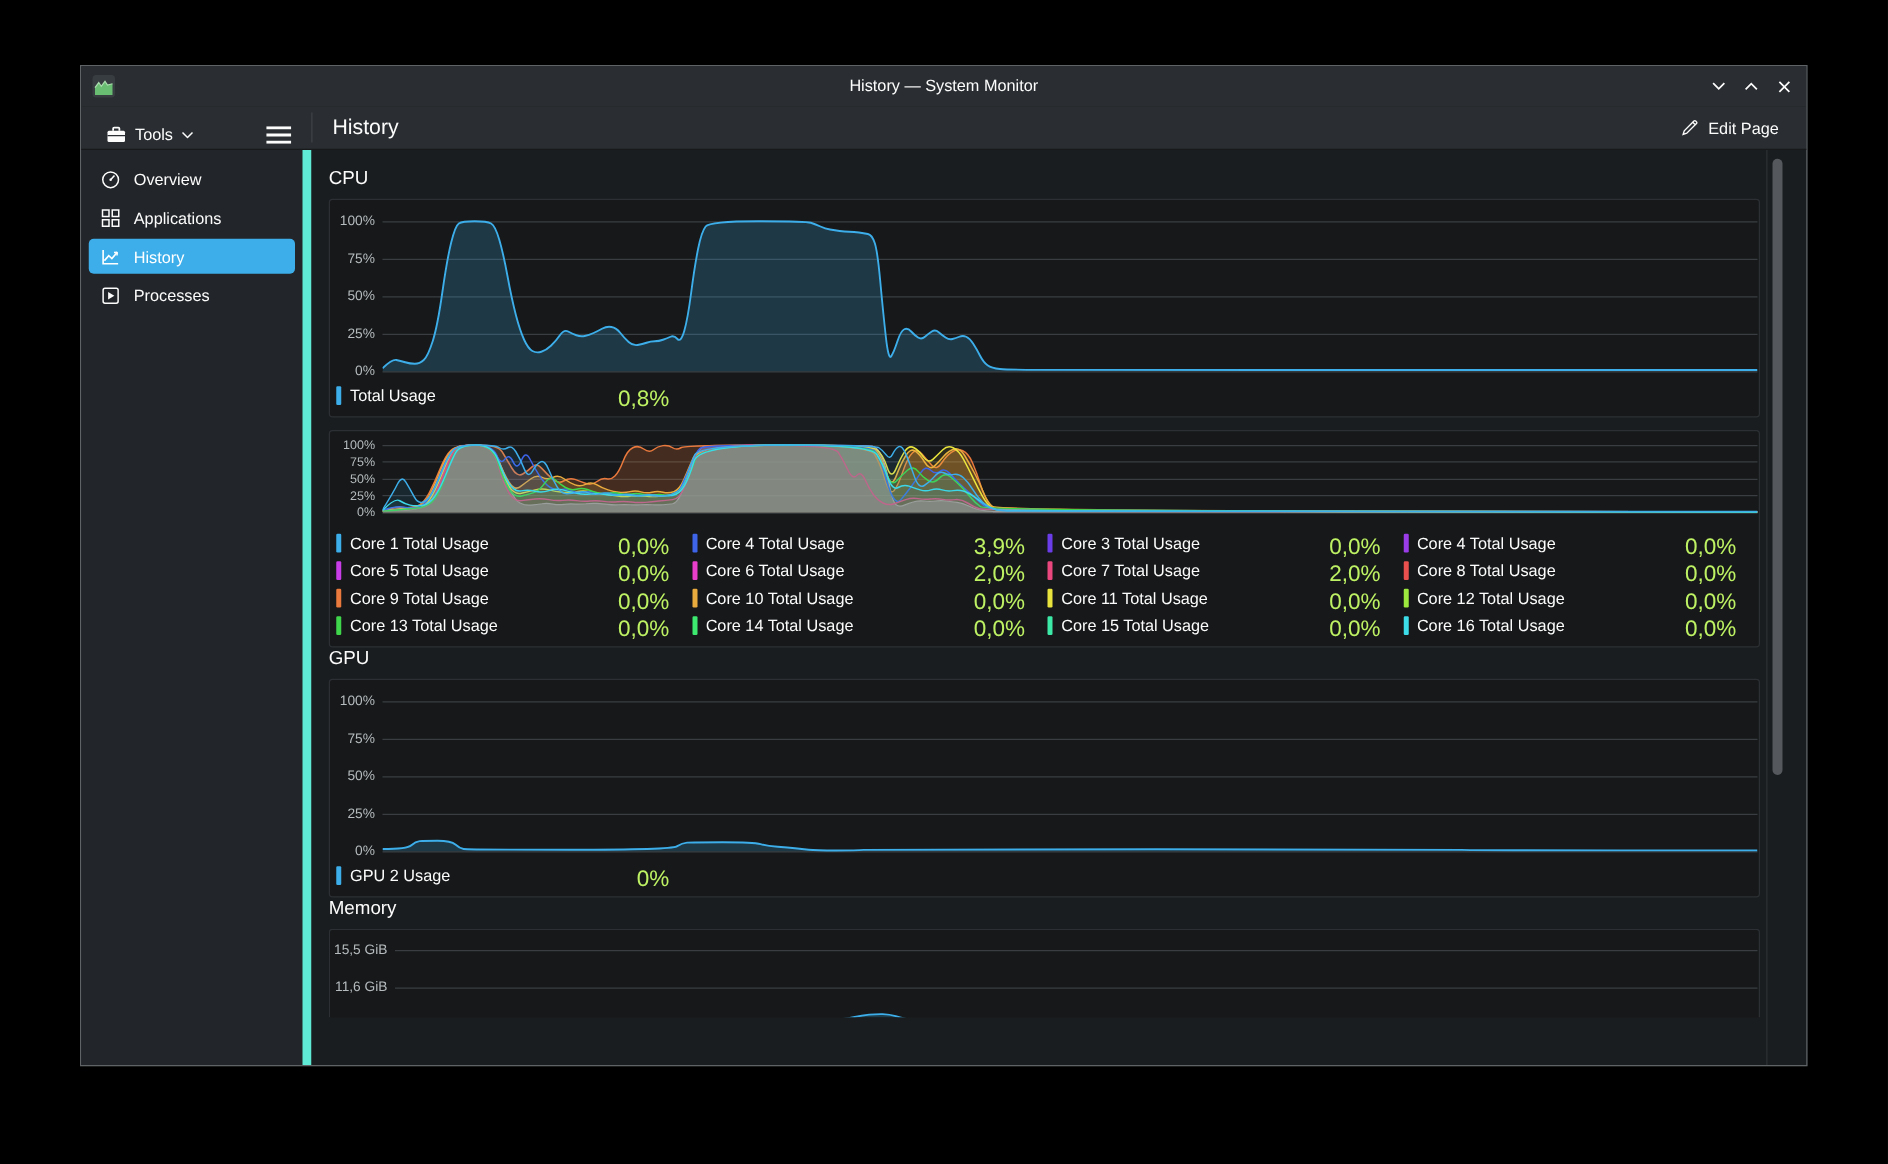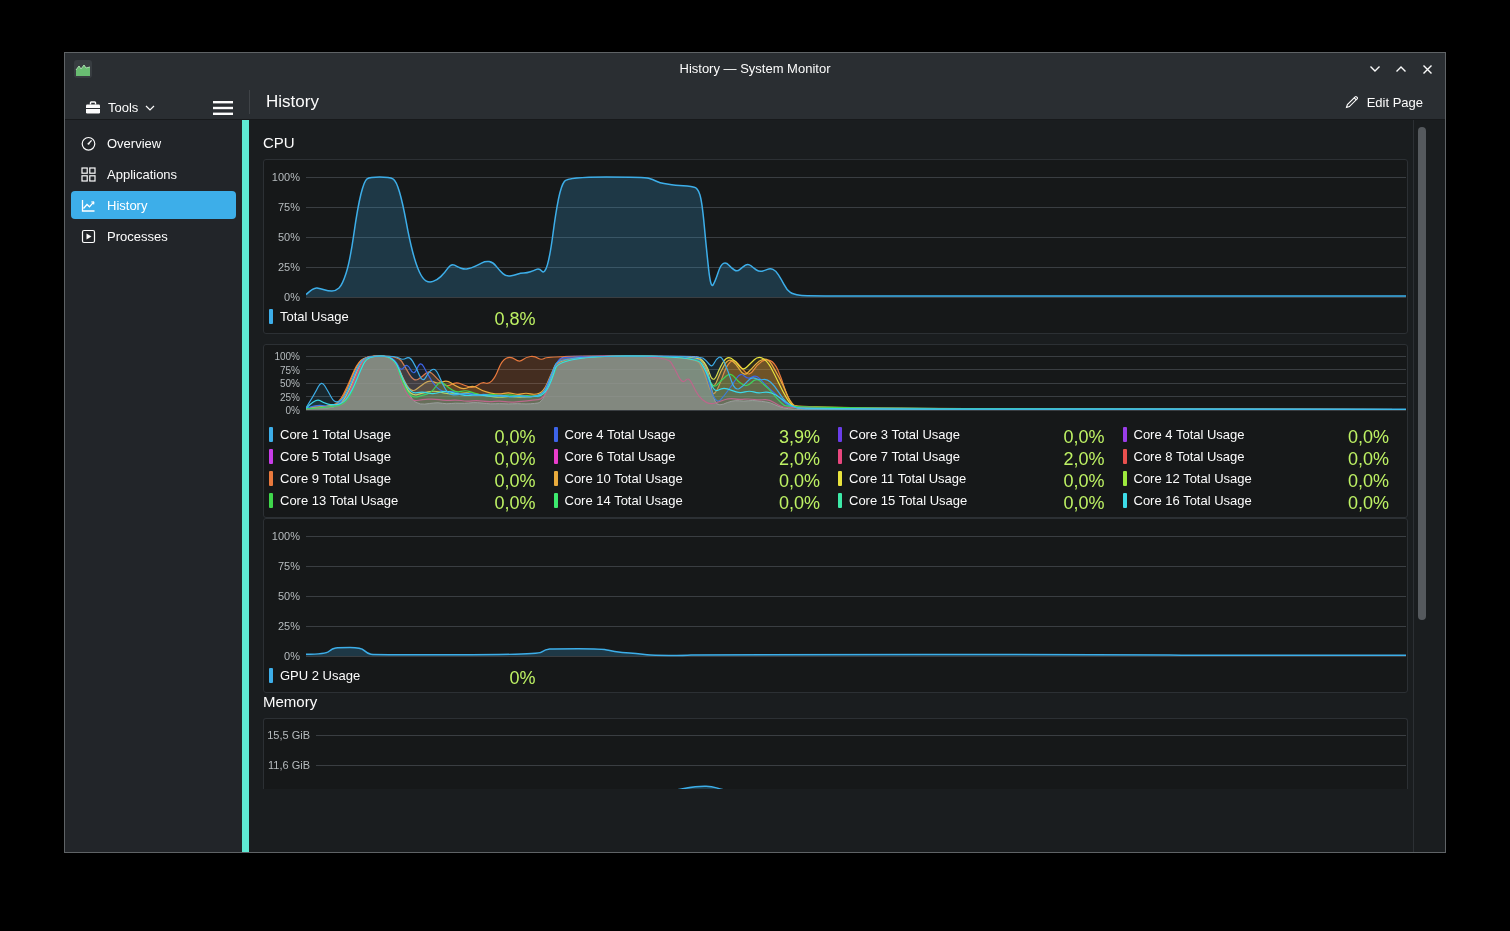--- a/index.html
+++ b/index.html
@@ -308,20 +308,21 @@
                 <span class="lval">0,0%</span>
               </div>
               <div class="legend-entry">
                 <span class="chip" style="background: rgb(61, 220, 233);"></span>
                 <span class="llab">Core 16 Total Usage</span>
                 <span class="lval">0,0%</span>
               </div>
             </div>
         </div>
 
+        <div class="section-title">GPU</div>
 
         <div class="chart-frame">
           <div class="plot" style="height: 145px;">
               <div class="gridline" style="top: 16.5px; left: 42px;"></div>
               <span class="ylab" style="top: 10.5px; left: 0px; width: 36px;">100%</span>
               <div class="gridline" style="top: 46.5px; left: 42px;"></div>
               <span class="ylab" style="top: 40.5px; left: 0px; width: 36px;">75%</span>
               <div class="gridline" style="top: 76.5px; left: 42px;"></div>
               <span class="ylab" style="top: 70.5px; left: 0px; width: 36px;">50%</span>
               <div class="gridline" style="top: 106.5px; left: 42px;"></div>

